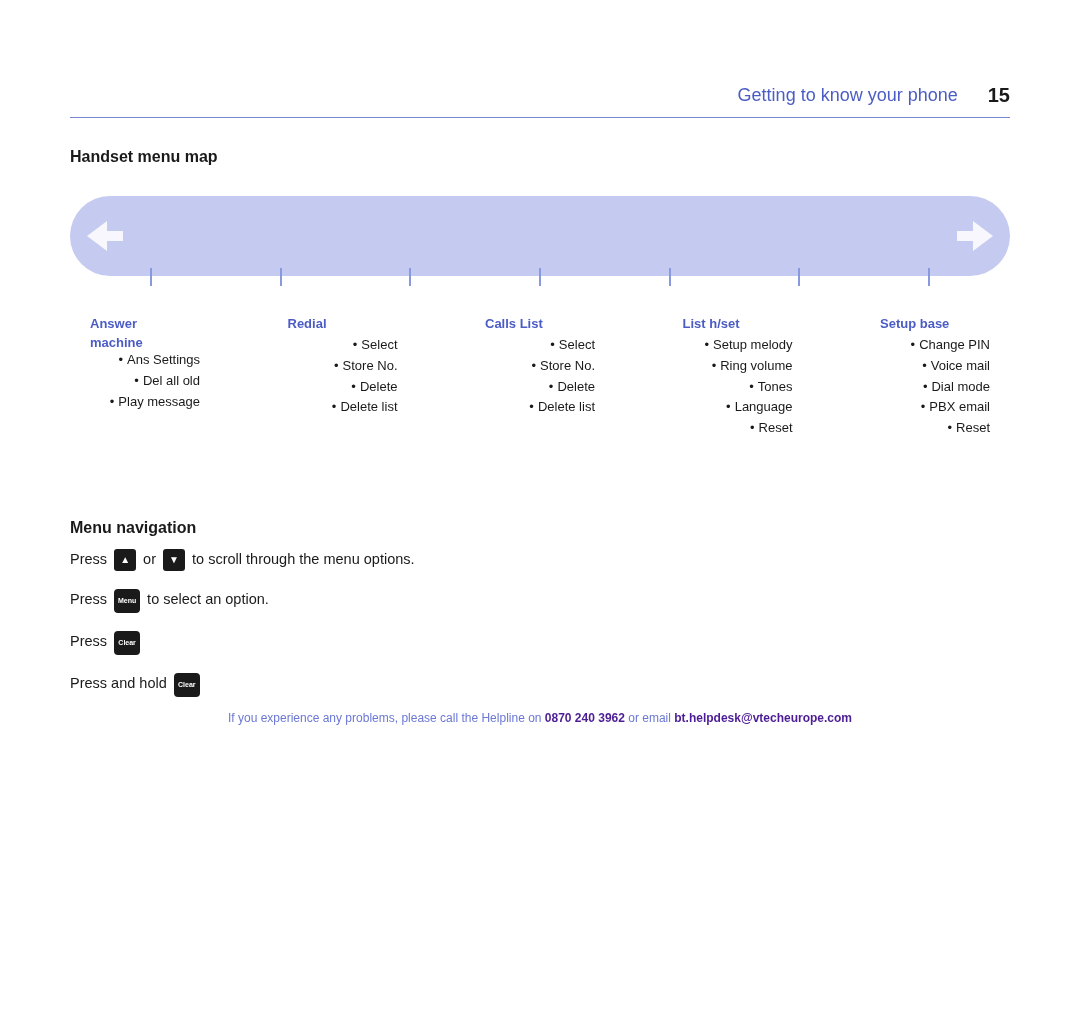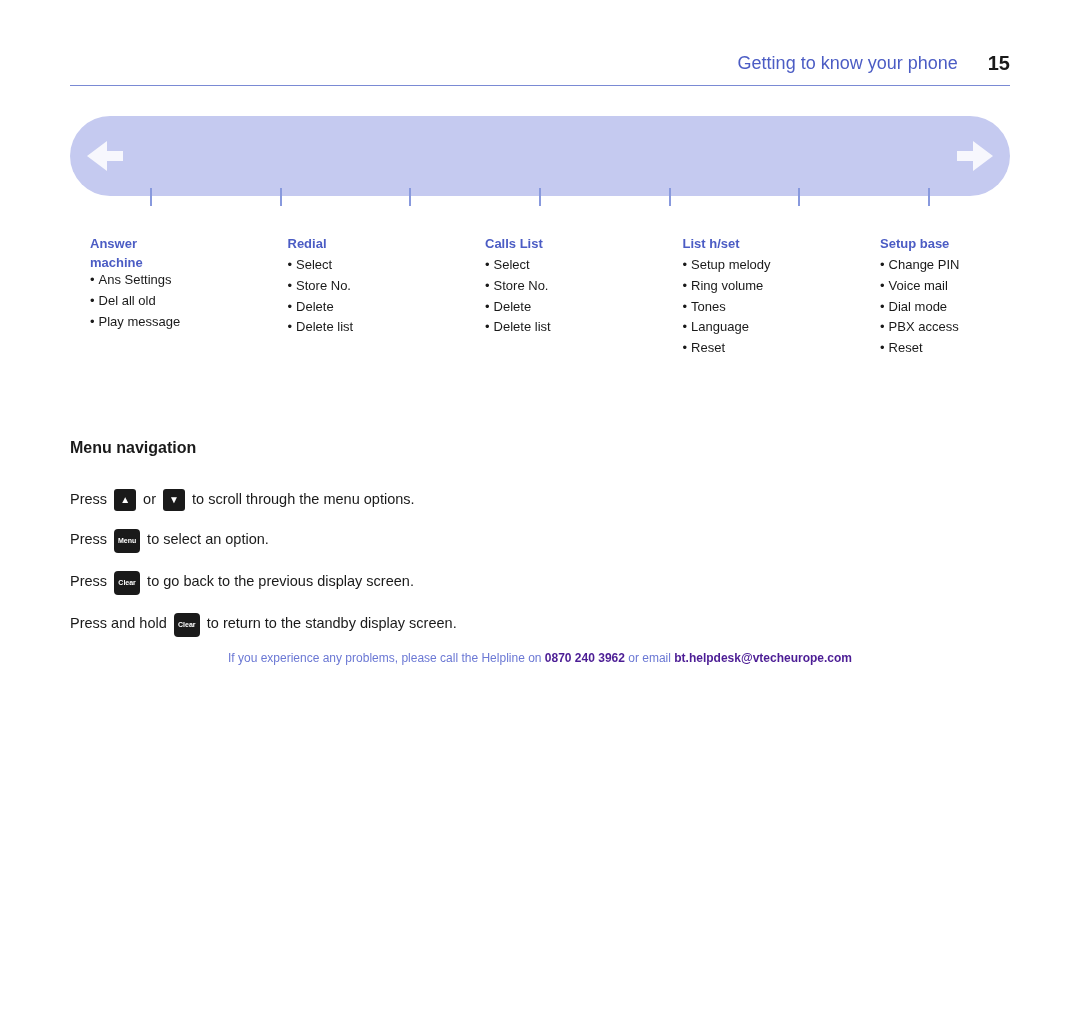--- a/index.html
+++ b/index.html
@@ -7,21 +7,21 @@
       background: #ffffff;
       font-family: Arial, Helvetica, sans-serif;
       font-size: 14px;
       color: #1a1a1a;
       width: 1080px;
       min-height: 1018px;
       position: relative;
     }
 
     .page-container {
-      padding: 52px 70px 40px 70px;
+      padding: 84px 70px 40px 70px;
       position: relative;
     }
 
     
     .page-header {
       display: flex;
       justify-content: flex-end;
       align-items: center;
       margin-bottom: 10px;
     }
@@ -115,35 +115,36 @@
     .menu-col-subtitle {
       font-size: 13px;
       font-weight: bold;
       color: #4b5cc4;
       margin-bottom: 0;
     }
     .menu-col-item {
       font-size: 13px;
       color: #1a1a1a;
       line-height: 1.6;
+      text-align: right;
     }
     .menu-col-item::before {
       content: "•";
       margin-right: 4px;
     }
 
     
     .nav-section {
       margin-top: 80px;
     }
     .nav-heading {
       font-size: 16px;
       font-weight: bold;
       color: #1a1a1a;
-      margin-bottom: 32px;
+      margin-bottom: 12px;
     }
     .nav-item {
       display: flex;
       align-items: flex-start;
       margin-bottom: 18px;
       font-size: 14.5px;
       color: #1a1a1a;
       line-height: 1.4;
     }
 
@@ -225,20 +226,21 @@
 
 <div class="page-container">
 
   <div class="page-header">
     <span class="header-title">Getting to know your phone</span>
     <span class="page-number">15</span>
   </div>
   <hr class="header-rule">
 
   <div class="menu-map-wrapper">
+    <div class="section-heading">Handset menu map</div>
 
     <div class="track-container">
       <div class="track-pill">
         <div class="arrow-left">
           <svg width="36" height="30" viewBox="0 0 36 30">
             <polygon points="0,15 20,0 20,10 36,10 36,20 20,20 20,30" fill="white" opacity="0.85"></polygon>
           </svg>
         </div>
         <div class="arrow-right">
           <svg width="36" height="30" viewBox="0 0 36 30">
@@ -292,21 +294,21 @@
         <span class="menu-col-item">Tones</span>
         <span class="menu-col-item">Language</span>
         <span class="menu-col-item">Reset</span>
       </div>
 
       <div class="menu-col">
         <span class="menu-col-title">Setup base</span>
         <span class="menu-col-item">Change PIN</span>
         <span class="menu-col-item">Voice mail</span>
         <span class="menu-col-item">Dial mode</span>
-        <span class="menu-col-item">PBX access</span>
+        <span class="menu-col-item">PBX email</span>
         <span class="menu-col-item">Reset</span>
       </div>
 
 
     </div>
   </div>
 
   <div class="nav-section">
     <div class="nav-heading">Menu navigation</div>
 
@@ -324,29 +326,27 @@
         <span style="font-size:7px; line-height:1;">Menu</span>
       </span>
       <span>&nbsp;to select an option.</span>
     </div>
 
     <div class="nav-item">
       <span>Press&nbsp;</span>
       <span class="btn-icon clear-btn" style="font-size:7px; line-height:1.1; text-align:center;">
         <span style="font-size:7px; line-height:1;">Clear</span>
       </span>
-      <span>&nbsp;to go back to the previous display screen.</span>
     </div>
 
     <div class="nav-item">
       <span>Press and hold&nbsp;</span>
       <span class="btn-icon clear-btn" style="font-size:7px; line-height:1.1; text-align:center;">
         <span style="font-size:7px; line-height:1;">Clear</span>
       </span>
-      <span>&nbsp;to return to the standby display screen.</span>
     </div>
 
   </div>
 
   <div class="page-footer">
     <span class="footer-text">
       <span>If you experience any problems, please call the Helpline on </span><strong>0870 240 3962</strong><span> or email </span><strong>bt.helpdesk@vtecheurope.com</strong>
     </span>
   </div>
 

